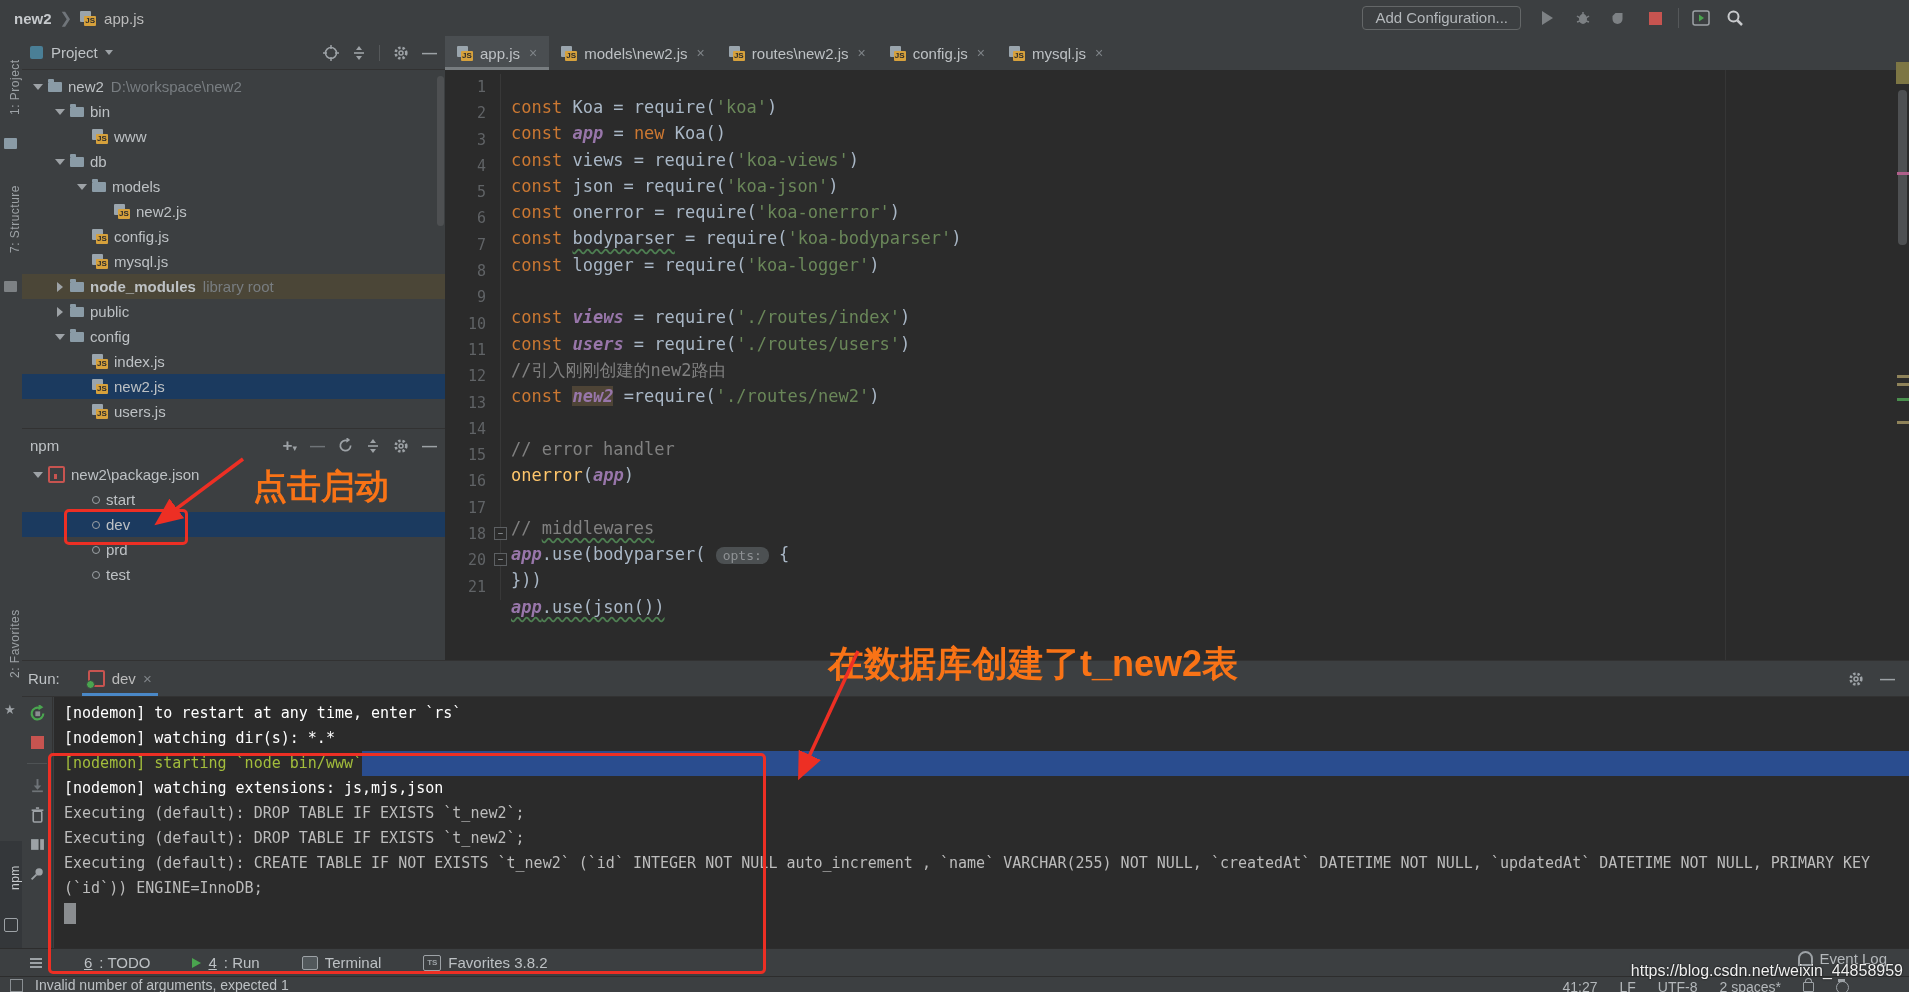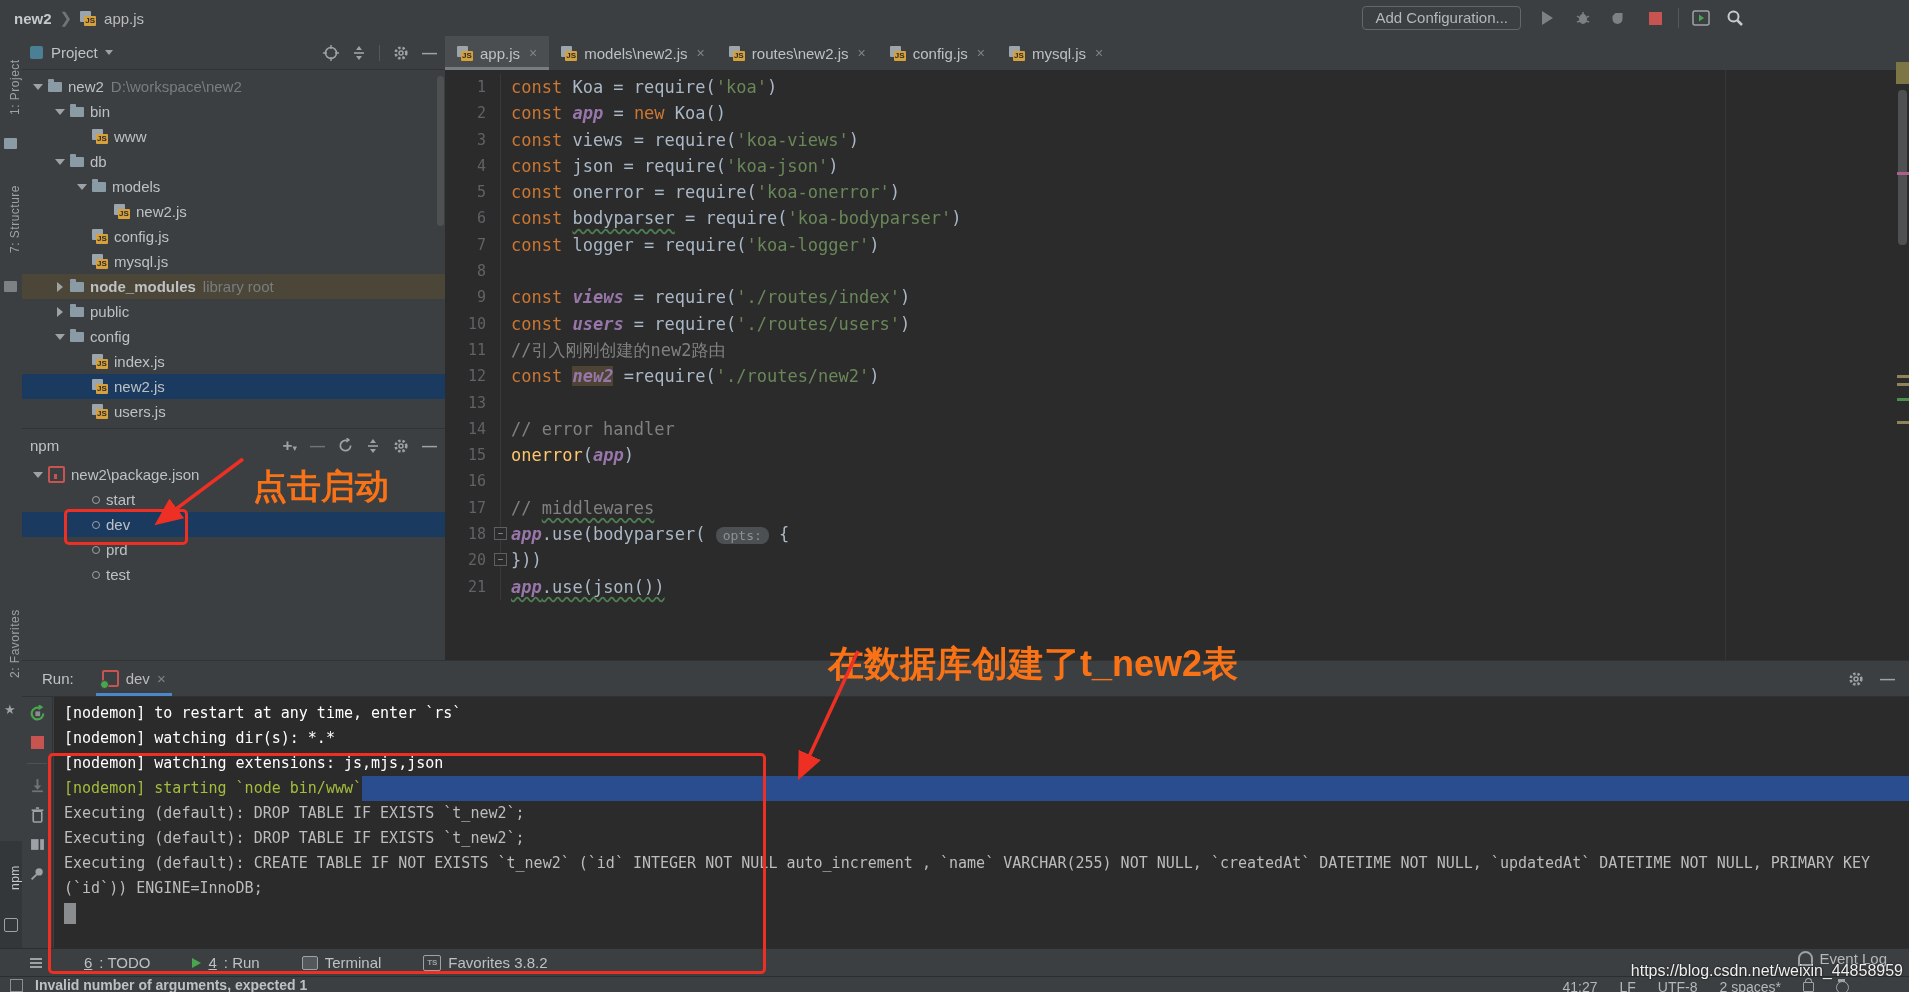--- a/index.html
+++ b/index.html
@@ -58,42 +58,42 @@
   .tab{display:flex;align-items:center;gap:7px;padding:0 12px;height:34px;color:#bdc1c4;position:relative;}
   .tab.active{background:#4a4e51;}
   .tab.active::after{content:"";position:absolute;left:0;bottom:0;width:100%;height:3px;background:#787d80;}
   .tab .x{color:#7f8488;font-size:14px;margin-left:2px;}
   #code{position:absolute;left:0;top:34px;width:1464px;height:590px;background:#2b2b2b;padding-top:4px;}
   .cl{display:flex;height:26.3px;line-height:26.3px;font-family:"DejaVu Sans Mono",monospace;font-size:17px;}
   .gut{width:56px;flex:none;text-align:right;padding-right:14px;box-sizing:border-box;color:#606366;
        font-size:15px;border-right:1px solid #383838;position:relative;}
   .fold{position:absolute;right:-7px;top:6px;width:11px;height:11px;border:1px solid #5d6063;background:#2b2b2b;
         color:#9da2a6;font-size:9px;line-height:10px;text-align:center;z-index:2;}
-  .ct{padding-left:10px;white-space:pre;color:#a9b7c6;}
+  .ct{padding-left:10px;white-space:pre;color:#a9b7c6;margin-top:20px;}
   .tk-k{color:#cc7832;}
   .tk-p{color:#a9b7c6;}
   .tk-s{color:#6a8759;}
   .tk-c{color:#808080;}
   .tk-f{color:#ffc66b;}
   .tk-v{color:#9876aa;font-style:italic;font-weight:bold;}
   .tk-pr{color:#9876aa;}
   .tk-vh{color:#9876aa;font-style:italic;font-weight:bold;background:#4e4436;}
   .wavy{text-decoration:underline;text-decoration-style:wavy;text-decoration-color:#4e8052;text-underline-offset:4px;}
   .tk-u{color:#a9b7c6;}
   .tk-cu{color:#808080;}
   .tk-vu{color:#9876aa;font-style:italic;font-weight:bold;}
   .tk-h{background:#4c5052;color:#8f9295;border-radius:8px;padding:1px 7px;font-size:13px;font-family:"DejaVu Sans Mono",monospace;}
   #marginguide{position:absolute;left:1280px;top:34px;width:1px;height:590px;background:#363636;}
   #estripe-corner{position:absolute;right:0;top:26px;width:13px;height:22px;background:#7d7644;}
   #escroll{position:absolute;right:2px;top:54px;width:9px;height:155px;background:#4e5052;border-radius:4px;}
   .emark{position:absolute;right:0;width:12px;height:3px;}
   
   #runpanel{left:22px;top:660px;width:1887px;height:288px;background:#3c3f41;border-top:1px solid #323232;}
   #runhead{position:absolute;left:0;top:0;width:100%;height:35px;border-bottom:1px solid #323232;display:flex;align-items:center;}
-  #runlabel{margin-left:20px;color:#bfc3c6;}
+  #runlabel{margin-left:6px;color:#bfc3c6;}
   #runtab{display:flex;align-items:center;gap:7px;margin-left:22px;height:35px;position:relative;padding:0 6px;}
   #runtab::after{content:"";position:absolute;left:0;bottom:0;width:100%;height:3px;background:#4a88c7;}
   .npm-mini{width:13px;height:13px;border:2px solid #c75450;border-radius:2px;position:relative;}
   .npm-mini::after{content:"";position:absolute;left:-4px;bottom:-4px;width:7px;height:7px;border-radius:50%;background:#4aa54f;border:1px solid #3c3f41;}
   #rungutter{position:absolute;left:0;top:36px;width:31px;height:252px;border-right:1px solid #323232;
              display:flex;flex-direction:column;align-items:center;padding-top:8px;gap:14px;box-sizing:border-box;}
   .g-div{width:20px;height:1px;background:#4e5254;}
   #console{position:absolute;left:32px;top:36px;width:1855px;height:252px;background:#2b2b2b;
            padding:4px 0 0 10px;box-sizing:border-box;overflow:hidden;}
   .con-l{display:block;min-height:25px;line-height:25px;font-family:"DejaVu Sans Mono",monospace;font-size:15px;
@@ -108,21 +108,21 @@
   #bottombar{left:0;top:948px;width:1909px;height:28px;background:#3c3f41;border-top:1px solid #2d2d2d;
              display:flex;align-items:center;gap:42px;padding-left:30px;box-sizing:border-box;}
   .bb-item{display:flex;align-items:center;gap:7px;color:#bdc1c4;}
   .bb-item .mn{text-decoration:underline;}
   .bars{width:12px;height:2px;background:#9da2a6;box-shadow:0 4px 0 #9da2a6,0 -4px 0 #9da2a6;}
   .mini-play{width:0;height:0;border-left:9px solid #4aa54f;border-top:5.5px solid transparent;border-bottom:5.5px solid transparent;position:relative;}
   .term-ico{width:14px;height:12px;background:#52585b;border:1px solid #9da2a6;border-radius:2px;}
   .ts-ico{width:16px;height:14px;border:1.5px solid #9da2a6;border-radius:2px;color:#9da2a6;font-size:8px;font-weight:bold;
           display:flex;align-items:center;justify-content:center;}
   #statusbar{left:0;top:976px;width:1909px;height:16px;background:#3c3f41;border-top:1px solid #2d2d2d;
-             display:flex;align-items:center;color:#bdc1c4;font-size:14px;font-weight:bold;}
+             display:flex;align-items:center;color:#bdc1c4;font-size:14px;}
   .sq-ico{width:11px;height:11px;border:1.5px solid #8a8f93;margin-left:10px;margin-right:12px;flex:none;}
   
   #eventlog{position:absolute;right:22px;top:950px;display:flex;align-items:center;gap:6px;color:#b4b8bb;}
   .bell{width:11px;height:11px;border:2px solid #9da2a6;border-radius:50% 50% 0 0;}
   #watermark{position:absolute;right:6px;top:962px;color:#f0f0f0;font-size:16px;text-shadow:0 0 2px #000;}
   #statusright{position:absolute;right:60px;top:979px;display:flex;align-items:center;gap:22px;color:#b4b8bb;font-size:14px;}
   .lock-ico{width:9px;height:8px;border:1.5px solid #9da2a6;border-radius:1px;position:relative;}
   .lock-ico::before{content:"";position:absolute;left:1px;top:-5px;width:5px;height:4px;border:1.5px solid #9da2a6;border-bottom:none;border-radius:4px 4px 0 0;}
   .hector{width:11px;height:11px;border-radius:50%;border:1.5px solid #9da2a6;position:relative;}
   .hector::before{content:"";position:absolute;left:1px;top:-3px;width:7px;height:3px;background:#9da2a6;}
@@ -559,22 +559,22 @@
           <rect x="9.5" y="2" width="3.5" height="10" fill="#9da2a6"></rect>
         </svg>
       <svg width="15" height="15" viewBox="0 0 14 14">
           <circle cx="8.5" cy="5.5" r="3.4" fill="#9da2a6"></circle>
           <line x1="6" y1="8" x2="1.5" y2="12.5" stroke="#9da2a6" stroke-width="1.8"></line>
         </svg>
     </div>
     <div id="console">
         <div class="con-l con-y">[nodemon] to restart at any time, enter `rs`</div>
         <div class="con-l con-y">[nodemon] watching dir(s): *.*</div>
+        <div class="con-l con-g con-sel"><span>[nodemon] starting `node bin/www`</span><span class="fill"></span></div>
         <div class="con-l con-y">[nodemon] watching extensions: js,mjs,json</div>
-        <div class="con-l con-g con-sel"><span>[nodemon] starting `node bin/www`</span><span class="fill"></span></div>
         <div class="con-l con-w">Executing (default): DROP TABLE IF EXISTS `t_new2`;</div>
         <div class="con-l con-w">Executing (default): DROP TABLE IF EXISTS `t_new2`;</div>
         <div class="con-l con-w">Executing (default): CREATE TABLE IF NOT EXISTS `t_new2` (`id` INTEGER NOT NULL auto_increment , `name` VARCHAR(255) NOT NULL, `createdAt` DATETIME NOT NULL, `updatedAt` DATETIME NOT NULL, PRIMARY KEY (`id`)) ENGINE=InnoDB;</div>
         <div class="con-l"><span class="cursor"></span></div>
       </div>
   </div>
 
   <div class="abs" id="bottombar">
     <span class="bars"></span>
   <span class="bb-item">

